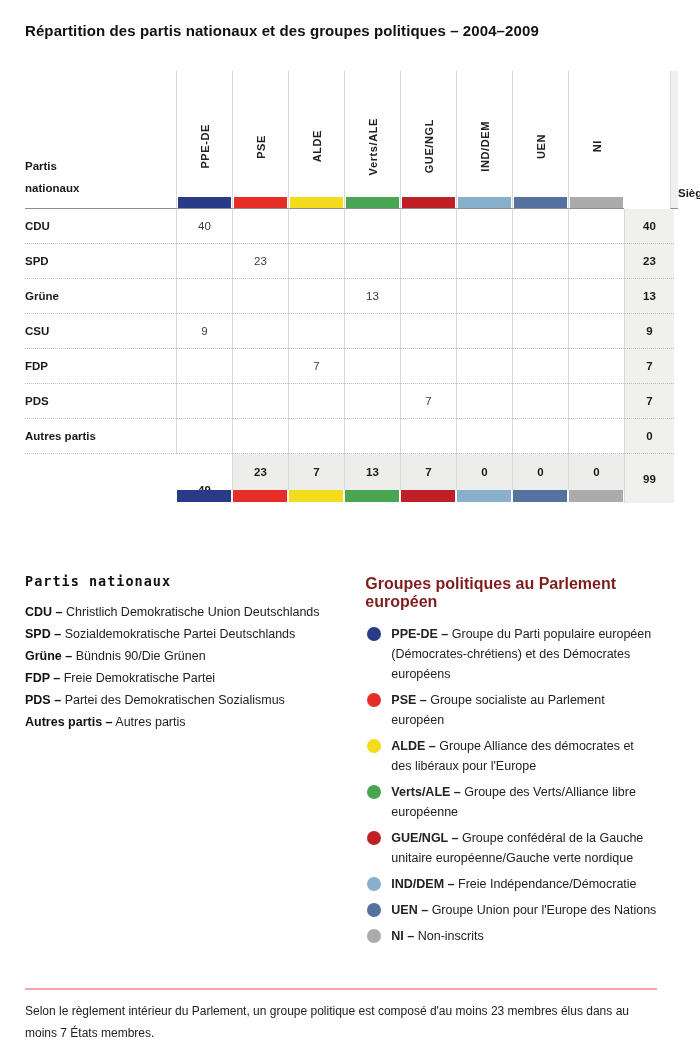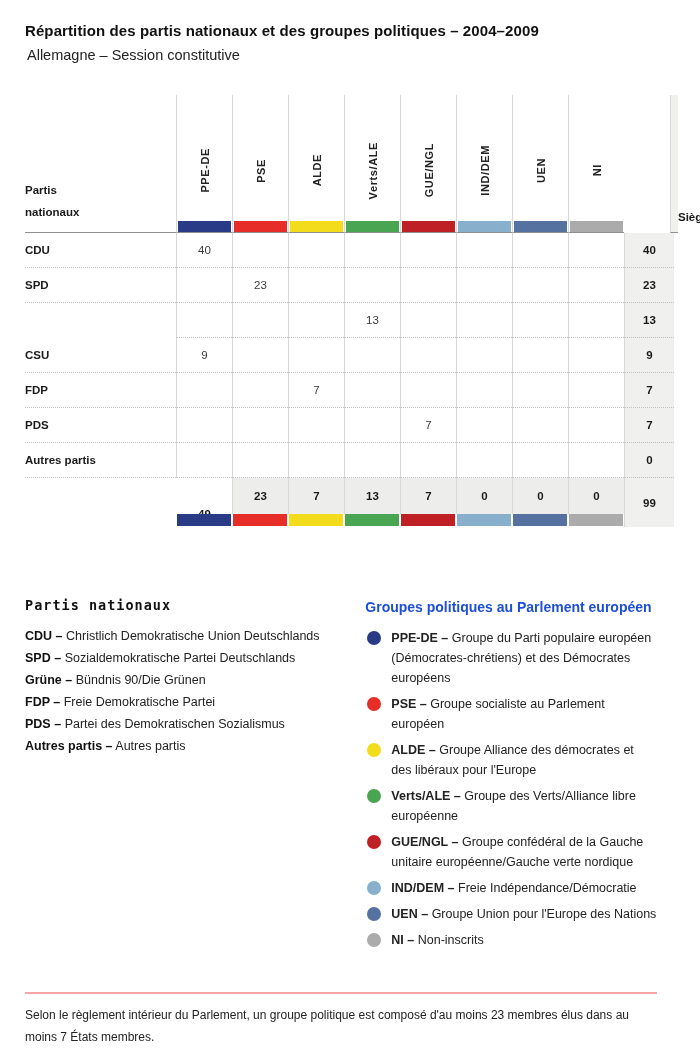--- a/index.html
+++ b/index.html
@@ -58,21 +58,21 @@
   .legends { margin-top: 70px; display: flex; }
   .legend-left { width: 350px; }
   .legend-right { width: 300px; }
   .legend-left h3 {
     font-family: "DejaVu Sans Mono", monospace;
     font-size: 13.5px; font-weight: 700; letter-spacing: 1px; color: #111;
   }
   .legend-left ul { list-style: none; margin-top: 12px; }
   .legend-left li { font-size: 12.5px; line-height: 22px; color: #222; }
   .legend-left li b { color: #111; }
-  .legend-right h3 { font-size: 14px; font-weight: 700; color: #1d4ed8; padding-top: 2px; }
+  .legend-right h3 { font-size: 16px; font-weight: 700; color: #7f1d1d; padding-top: 2px; }
   .legend-right ul { list-style: none; margin-top: 13px; }
   .legend-right li {
     position: relative; padding-left: 26px;
     font-size: 12.5px; line-height: 20px; color: #222;
     margin-bottom: 6px;
   }
   .dot {
     position: absolute; left: 2px; top: 3px;
     width: 14px; height: 14px; border-radius: 50%;
   }
@@ -82,21 +82,20 @@
   .footnote { font-size: 12px; line-height: 1.8; color: #222; }
   .source-row { border-top: 1px solid #b5babf; position: relative; height: 72px; }
   .ep-logo { position: absolute; right: 0; bottom: 8px; }
 </style>
 </head>
 <body>
 
 <div class="page">
 
   <h1 class="title">Répartition des partis nationaux et des groupes politiques – 2004–2009</h1>
-  <h2 class="subtitle">Allemagne – Session constitutive</h2>
 
   <div class="ep-table" id="ep-table">
       <div class="cell hcell head-label" style="grid-area: 1 / 1;">
         <span>Partis nationaux</span>
       </div>
       <div class="cell hcell head-group gcol" style="grid-area: 1 / 2;">
         <span class="vlabel">PPE-DE</span>
         <div class="cbar" style="background: rgb(41, 58, 135);"></div>
       </div>
       <div class="cell hcell head-group gcol" style="grid-area: 1 / 3;">
@@ -143,20 +142,21 @@
       <div class="cell prow party-cell" style="grid-area: 3 / 1;">SPD</div>
       <div class="cell prow val-cell gcol" style="grid-area: 3 / 2;"></div>
       <div class="cell prow val-cell gcol" style="grid-area: 3 / 3;">23</div>
       <div class="cell prow val-cell gcol" style="grid-area: 3 / 4;"></div>
       <div class="cell prow val-cell gcol" style="grid-area: 3 / 5;"></div>
       <div class="cell prow val-cell gcol" style="grid-area: 3 / 6;"></div>
       <div class="cell prow val-cell gcol" style="grid-area: 3 / 7;"></div>
       <div class="cell prow val-cell gcol" style="grid-area: 3 / 8;"></div>
       <div class="cell prow val-cell gcol" style="grid-area: 3 / 9;"></div>
       <div class="cell prow seats-cell gcol" style="grid-area: 3 / 10;">23</div>
+      <div class="cell prow party-cell" style="grid-area: 4 / 1;">Grüne</div>
       <div class="cell prow val-cell gcol" style="grid-area: 4 / 2;"></div>
       <div class="cell prow val-cell gcol" style="grid-area: 4 / 3;"></div>
       <div class="cell prow val-cell gcol" style="grid-area: 4 / 4;"></div>
       <div class="cell prow val-cell gcol" style="grid-area: 4 / 5;">13</div>
       <div class="cell prow val-cell gcol" style="grid-area: 4 / 6;"></div>
       <div class="cell prow val-cell gcol" style="grid-area: 4 / 7;"></div>
       <div class="cell prow val-cell gcol" style="grid-area: 4 / 8;"></div>
       <div class="cell prow val-cell gcol" style="grid-area: 4 / 9;"></div>
       <div class="cell prow seats-cell gcol" style="grid-area: 4 / 10;">13</div>
       <div class="cell prow party-cell" style="grid-area: 5 / 1;">CSU</div>

